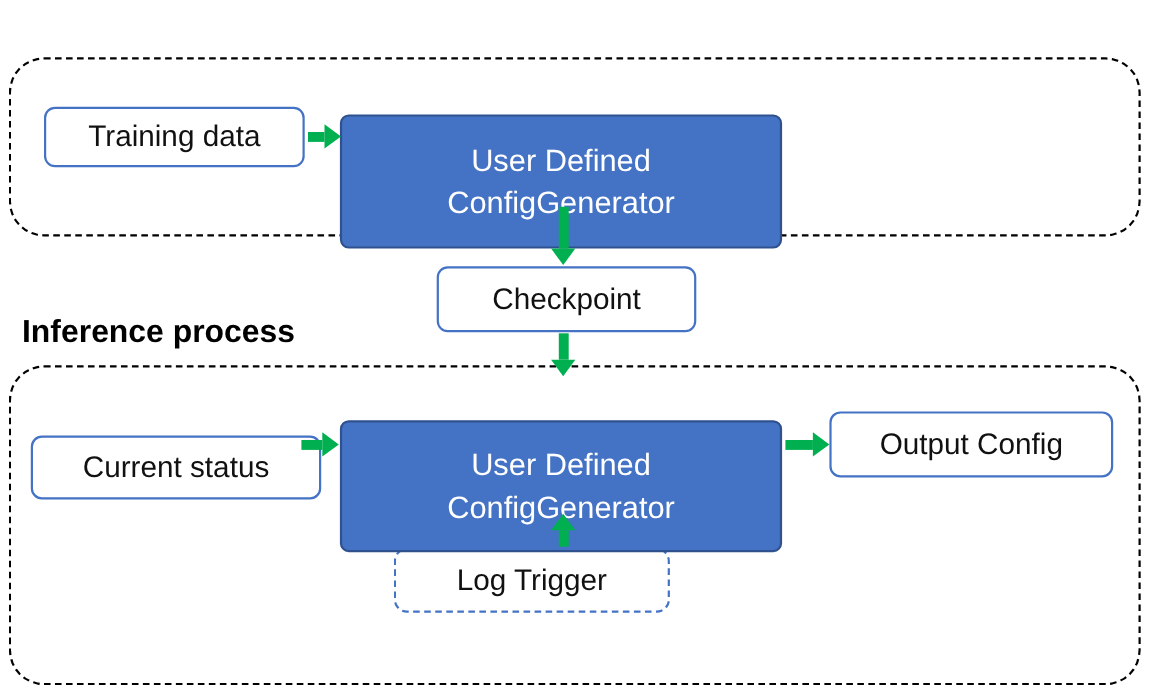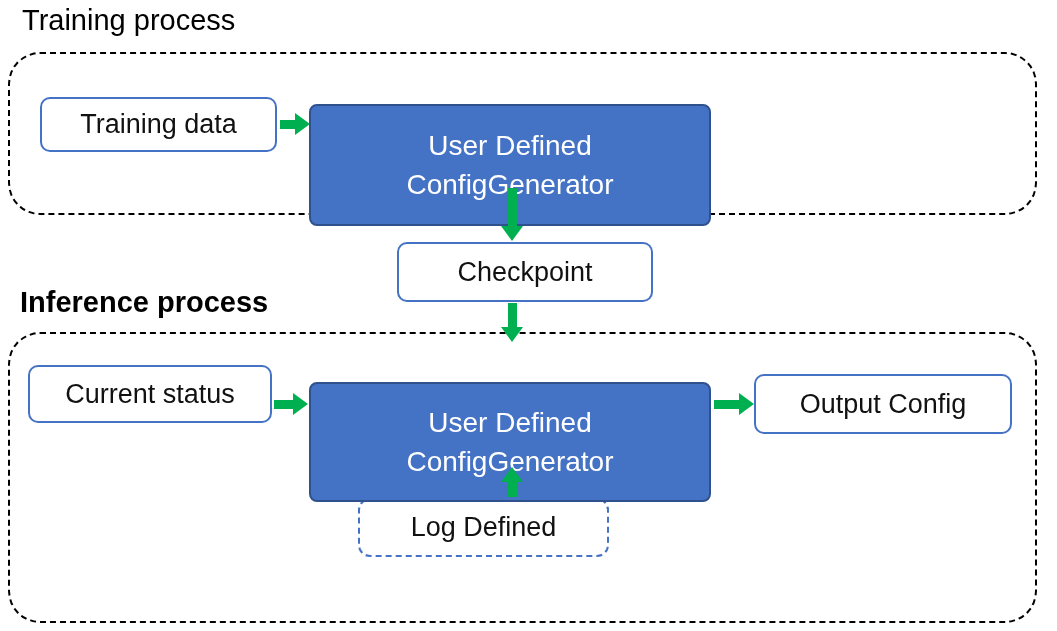--- a/index.html
+++ b/index.html
@@ -94,53 +94,52 @@
     border-left: 11px solid transparent;
     border-right: 11px solid transparent;
     border-bottom: 15px solid #00B050;
   }
 </style>
 </head>
 <body>
 
 <div class="canvas">
 
-  <div class="section-title" style="left:22px; top:4px;">Training process</div>
 
   <div class="dashed-container" style="left:8px; top:52px; width:1029px; height:163px;"></div>
 
   <div class="white-node" style="left:40px; top:97px; width:237px; height:55px;">Training data</div>
 
   <div class="arrow arrow-h" style="left:280px; top:113px; width:30px; height:22px;">
     <div class="shaft-h"></div>
     <div class="head-right"></div>
   </div>
 
   <div class="blue-node" style="left:309px; top:65px; width:402px; height:122px;">
     <span>User Defined</span>
     <span>ConfigGenerator</span>
   </div>
 
   <div class="arrow arrow-v" style="left:501px; top:188px; width:22px; height:53px;">
     <div class="shaft-v"></div>
     <div class="head-down"></div>
   </div>
 
-  <div class="white-node" style="left:397px; top:242px; width:256px; height:60px;">Checkpoint</div>
+  <div class="white-node" style="left:397px; top:242px; width:236px; height:60px;">Checkpoint</div>
 
   <div class="arrow arrow-v" style="left:501px; top:303px; width:22px; height:39px;">
     <div class="shaft-v"></div>
     <div class="head-down"></div>
   </div>
 
   <div class="section-title" style="left:20px; top:286px;font-weight:bold;">Inference process</div>
 
   <div class="dashed-container" style="left:8px; top:332px; width:1029px; height:291px;"></div>
 
-  <div class="white-node" style="left:28px; top:365px; width:244px; height:58px;">Current status</div>
+  <div class="white-node" style="left:28px; top:396px; width:264px; height:58px;">Current status</div>
 
   <div class="arrow arrow-h" style="left:274px; top:393px; width:34px; height:22px;">
     <div class="shaft-h"></div>
     <div class="head-right"></div>
   </div>
 
   <div class="blue-node" style="left:309px; top:343px; width:402px; height:120px;">
     <span>User Defined</span>
     <span>ConfigGenerator</span>
   </div>
@@ -150,16 +149,16 @@
     <div class="head-right"></div>
   </div>
 
   <div class="white-node" style="left:754px; top:374px; width:258px; height:60px;">Output Config</div>
 
   <div class="arrow arrow-v" style="left:501px; top:467px; width:22px; height:30px;">
     <div class="head-up"></div>
     <div class="shaft-v"></div>
   </div>
 
-  <div class="trigger-node" style="left:358px; top:498px; width:251px; height:59px; z-index:1;">Log Defined</div>
+  <div class="trigger-node" style="left:358px; top:498px; width:251px; height:59px; z-index:1;">Log Trigger</div>
 
 
 </div>
 
 </body></html>

